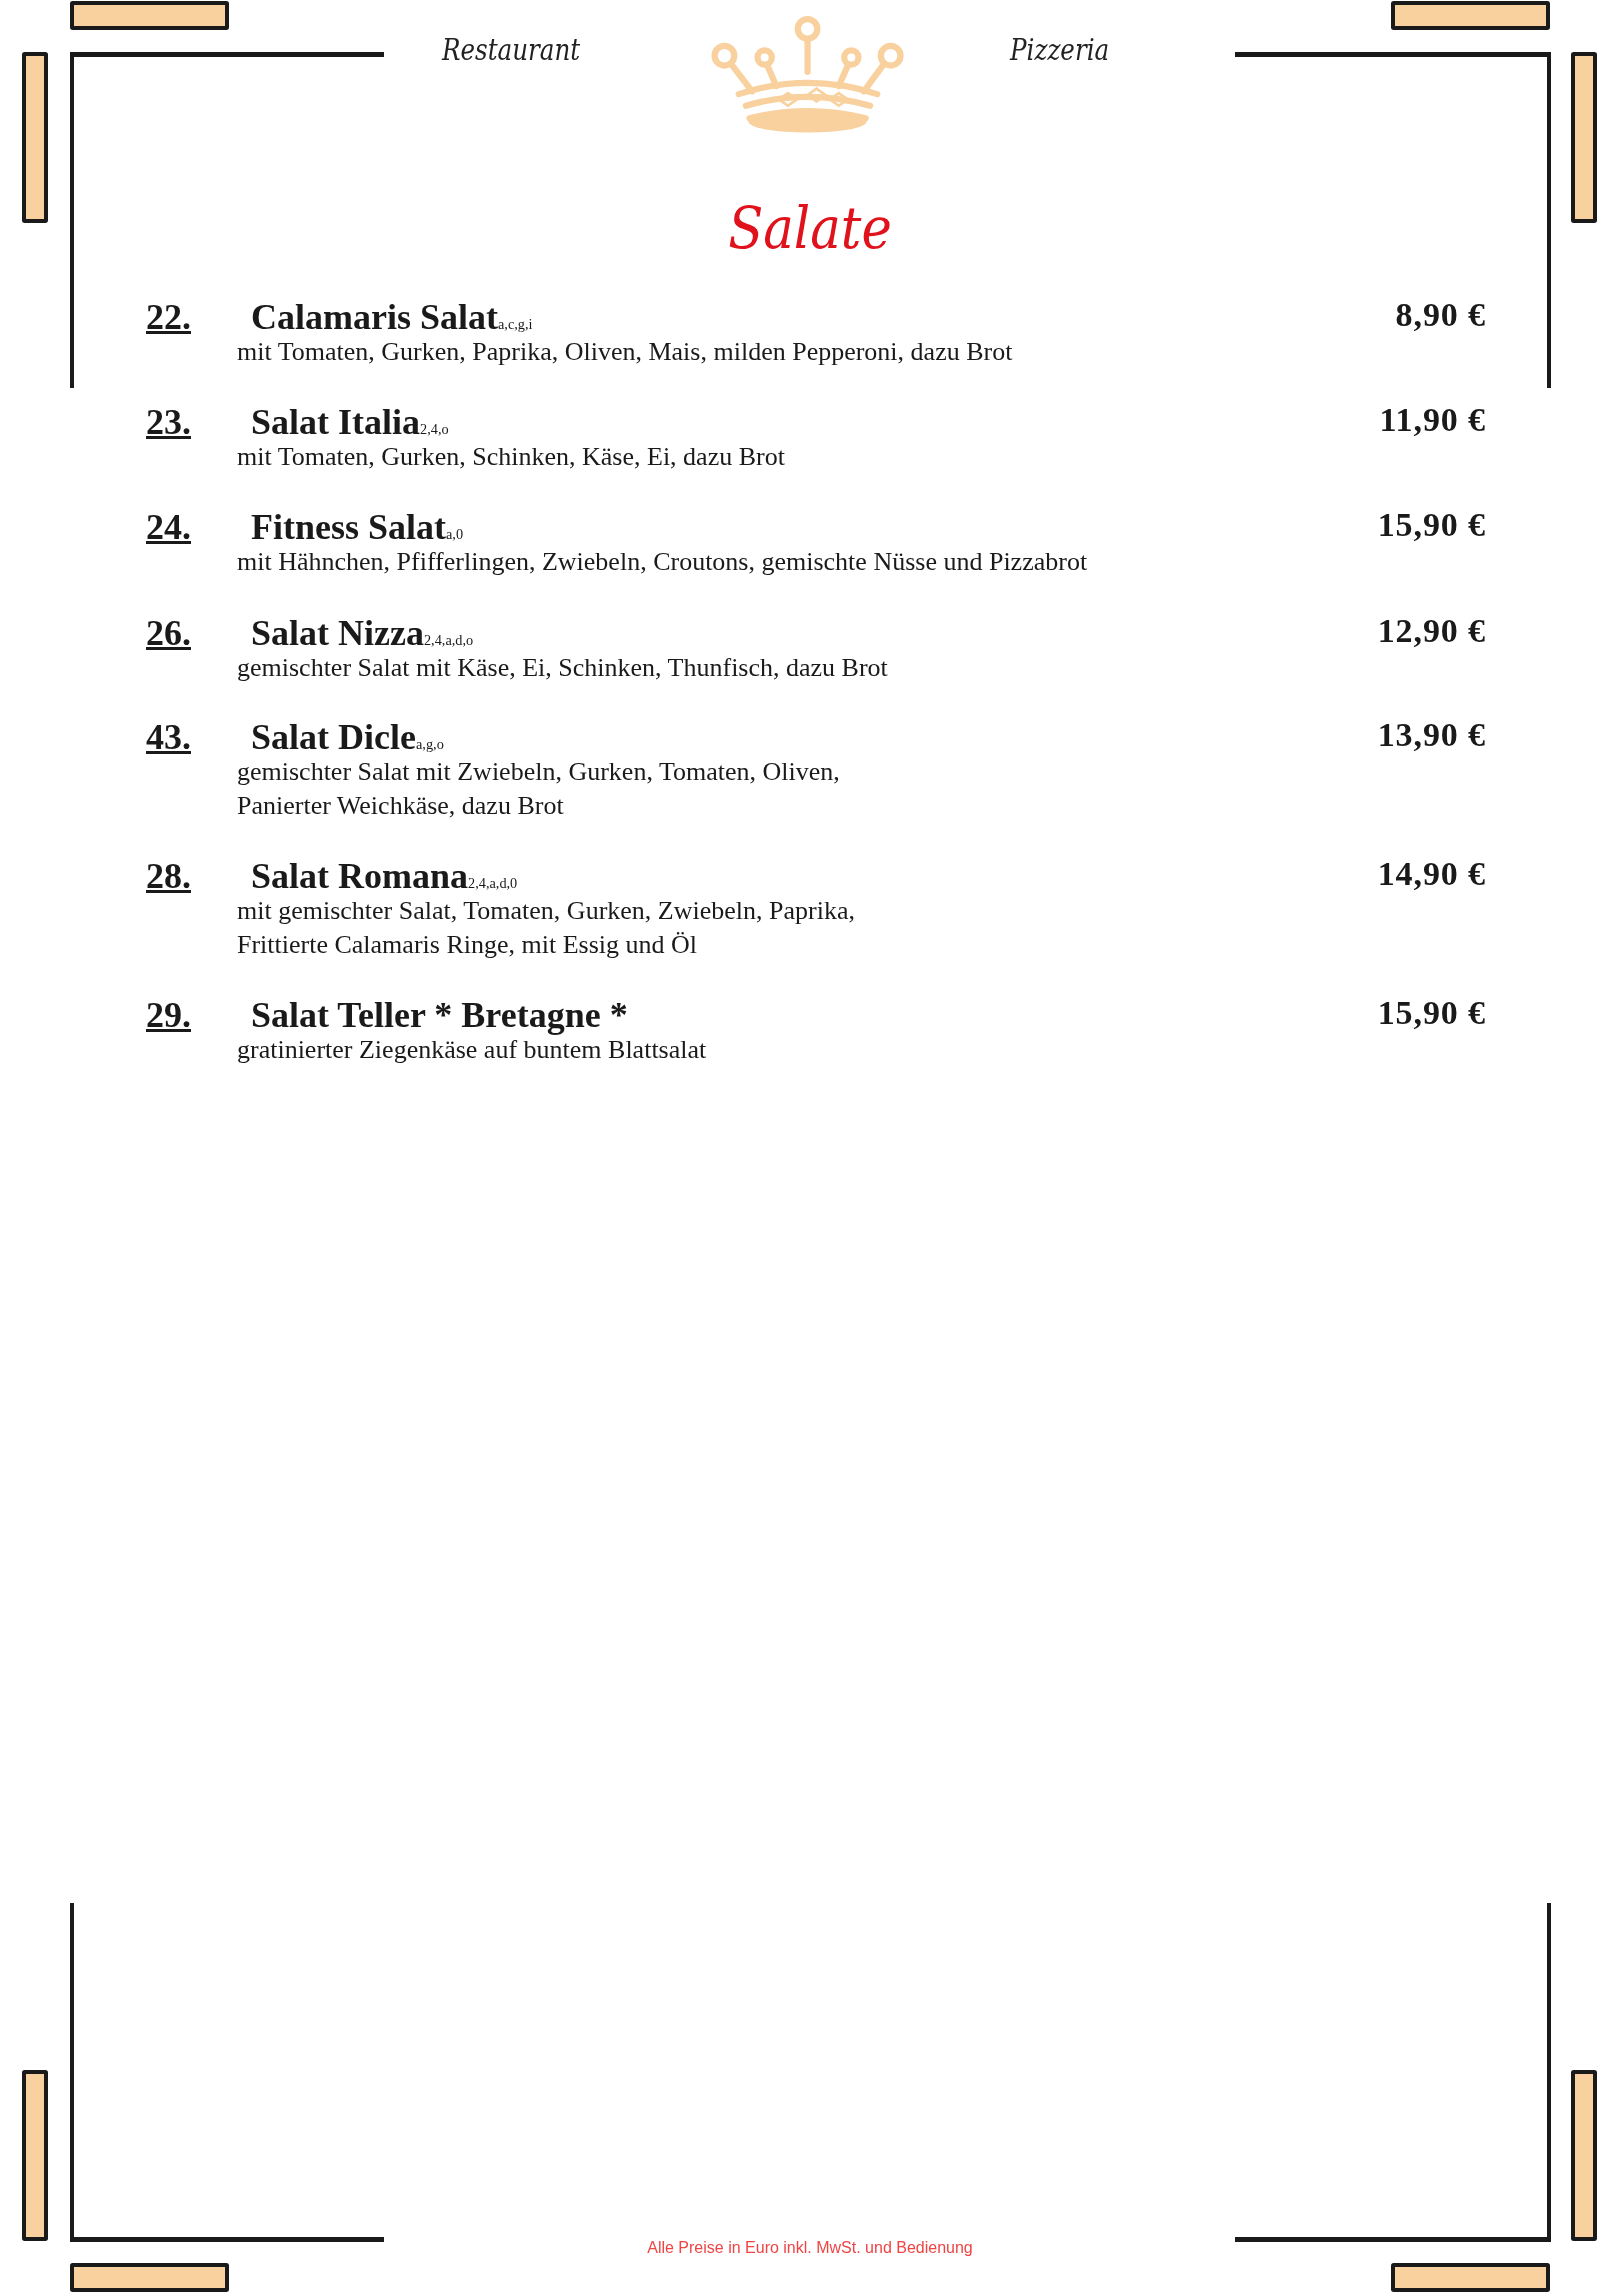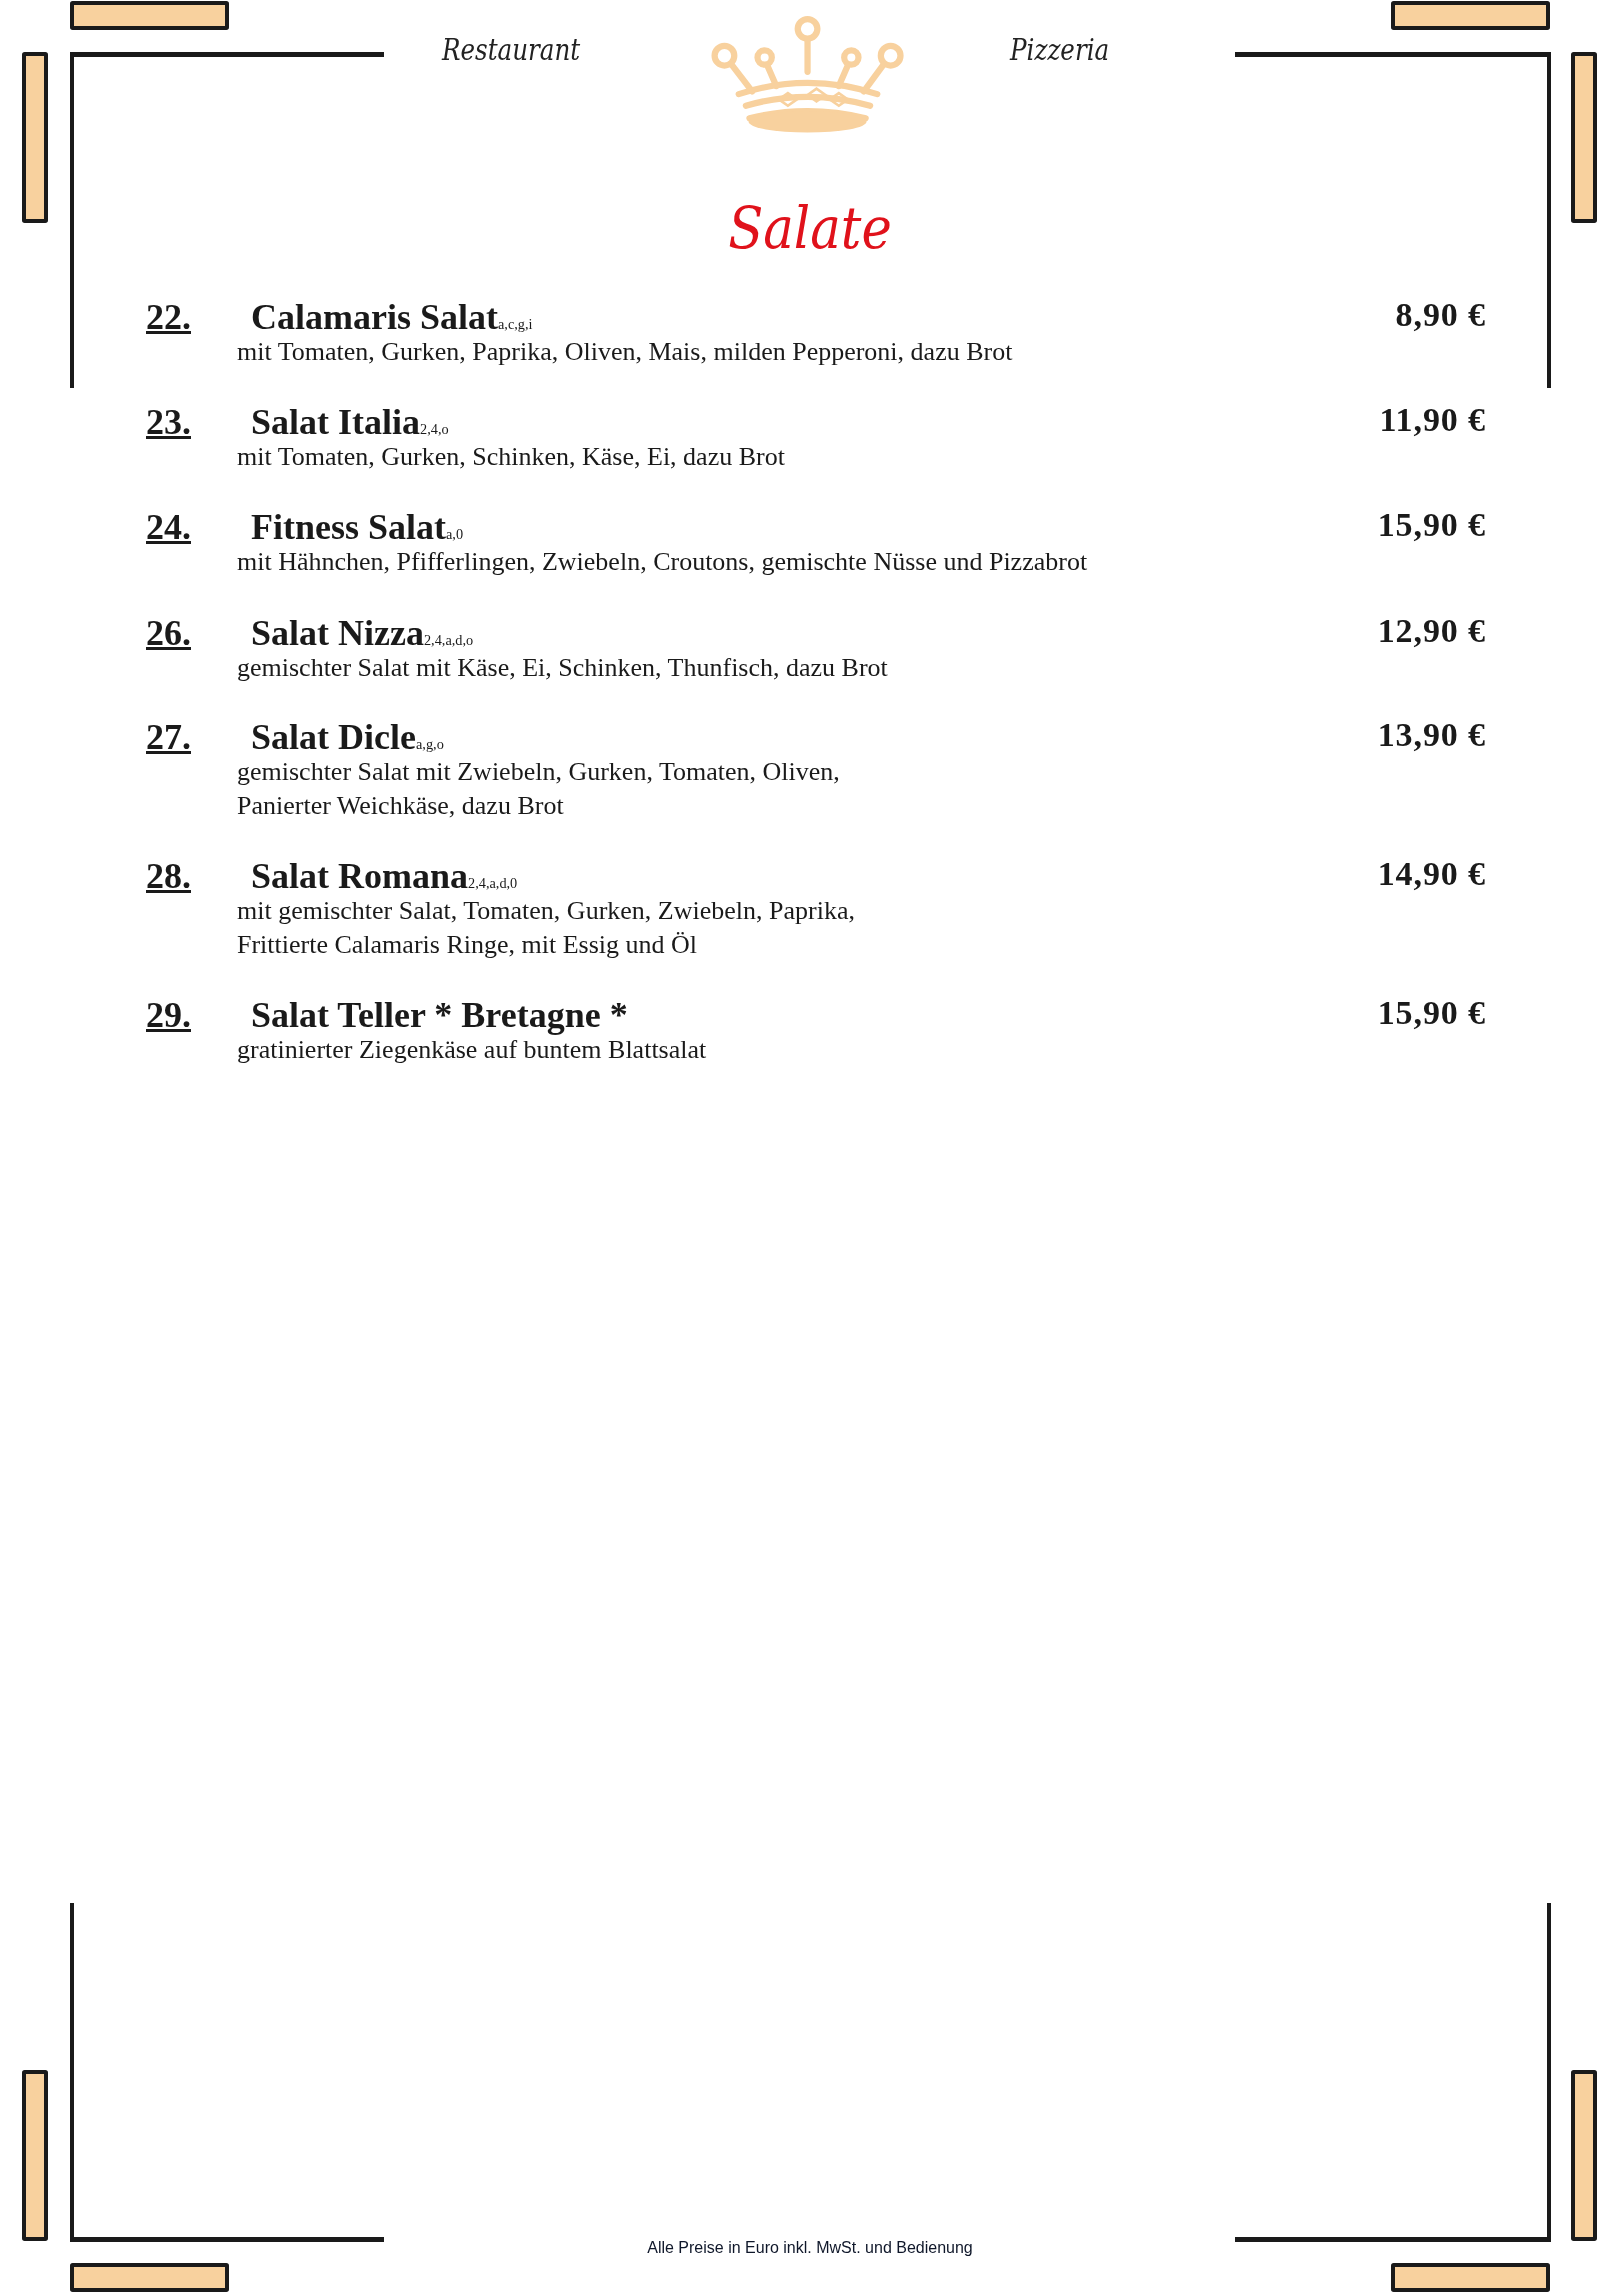--- a/index.html
+++ b/index.html
@@ -9,21 +9,21 @@
   .line-h { position:absolute; height:4.5px; background:#1a1a1a; }
   .line-v { position:absolute; width:3.6px; background:#1a1a1a; }
   .script { position:absolute; font-family:"DejaVu Serif", serif; font-style:italic; font-size:30px; color:#222; letter-spacing:0px; transform:scaleX(0.82); transform-origin:left top; }
   .section-title { position:absolute; top:195px; left:0; width:1620px; text-align:center; font-family:"DejaVu Serif", serif; font-style:italic; font-size:57px; color:#e0121b; transform:scaleX(0.9); }
   .menu-item { position:absolute; left:0; width:1620px; }
   .num { position:absolute; left:146px; top:0; font-weight:bold; font-size:36px;text-decoration:underline; }
   .name { position:absolute; left:251px; top:0; font-weight:bold; font-size:36px; white-space:nowrap; }
   .allergens { font-weight:normal; font-size:14.3px; }
   .price { position:absolute; right:134px; top:0; font-weight:bold; font-size:34px; white-space:nowrap; letter-spacing:0.9px; }
   .desc { position:absolute; left:237px; top:39px; font-size:26px; line-height:34px; white-space:pre-line; }
-  .footer { position:absolute; top:2239px; left:0; width:1620px; text-align:center; font-family:"Liberation Sans", sans-serif; font-size:16px; color:#0f172a; }
+  .footer { position:absolute; top:2239px; left:0; width:1620px; text-align:center; font-family:"Liberation Sans", sans-serif; font-size:16px; color:#ef4444; }
 </style>
 </head>
 <body>
 
 <div class="deco-bar" style="left:70px;top:0.9px;width:159px;height:29px;"></div>
 <div class="deco-bar" style="left:22.4px;top:52px;width:26px;height:171px;"></div>
 <div class="line-h" style="left:70px;top:52px;width:314px;"></div>
 <div class="line-v" style="left:70px;top:52px;height:336px;"></div>
 
 <div class="deco-bar" style="left:1391px;top:0.9px;width:159px;height:29px;"></div>
@@ -92,21 +92,21 @@
 </div>
 
 <div class="menu-item" style="top:612px;">
   <span class="num">26.</span>
   <span class="name"><span>Salat Nizza</span><span class="allergens">2,4,a,d,o</span></span>
   <span class="price">12,90 €</span>
   <span class="desc">gemischter Salat mit Käse, Ei, Schinken, Thunfisch, dazu Brot</span>
 </div>
 
 <div class="menu-item" style="top:716px;">
-  <span class="num">27.</span>
+  <span class="num">43.</span>
   <span class="name"><span>Salat Dicle</span><span class="allergens">a,g,o</span></span>
   <span class="price">13,90 €</span>
   <span class="desc">gemischter Salat mit Zwiebeln, Gurken, Tomaten, Oliven,
 Panierter Weichkäse, dazu Brot</span>
 </div>
 
 <div class="menu-item" style="top:855px;">
   <span class="num">28.</span>
   <span class="name"><span>Salat Romana</span><span class="allergens">2,4,a,d,0</span></span>
   <span class="price">14,90 €</span>

